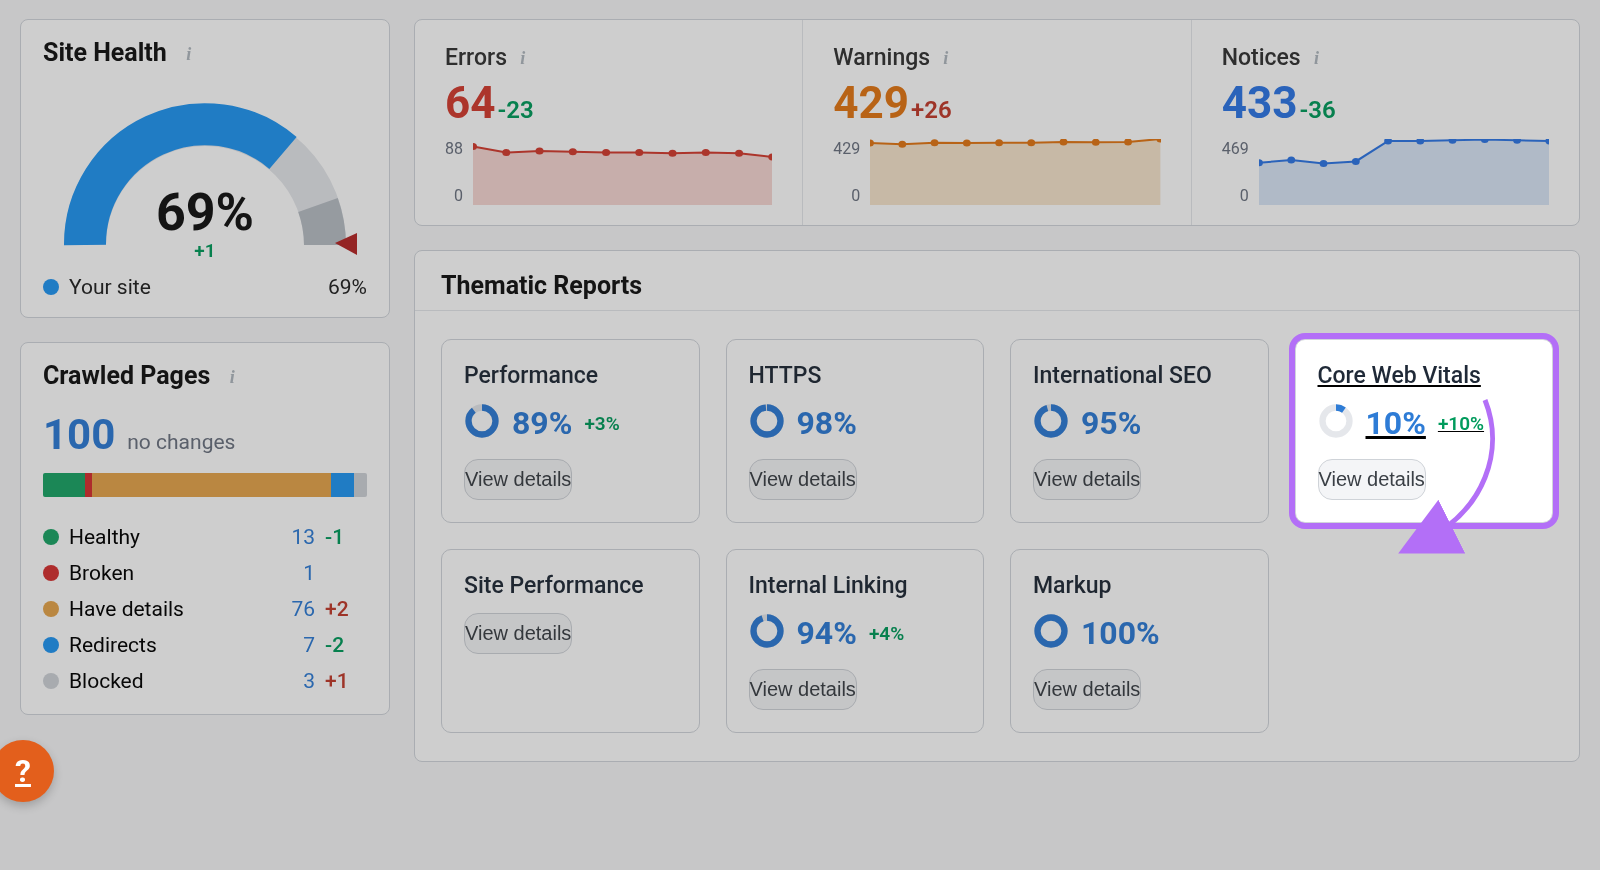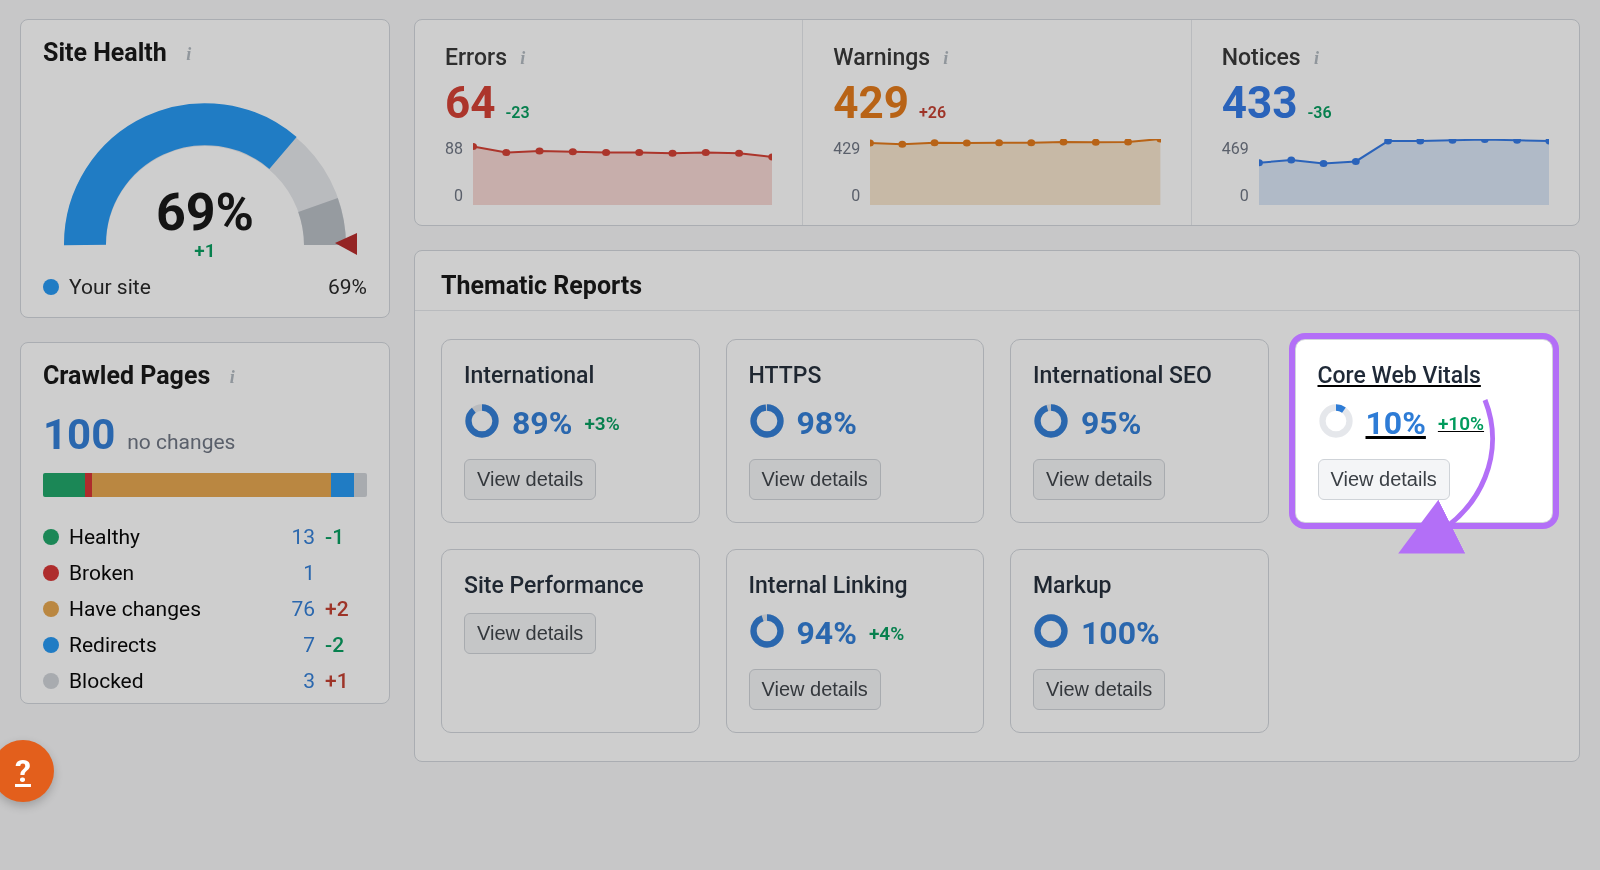--- a/index.html
+++ b/index.html
@@ -68,45 +68,45 @@
 .cp-row .v1 { width:50px; text-align:right; color:#2e7cd6; }
 .cp-row .v2 { width:52px; text-align:left; padding-left:10px; font-weight:500; }
 .delta-pos { color:#c23a2b; }
 .delta-neg { color:#009b5c; }
 
 
 .issues-row { display:flex; }
 .issue-card { flex:1; padding: 24px 30px 20px; border-right:1px solid #e5e7eb; }
 .issue-card:last-child { border-right:none; }
 .issue-title { font-size:23px; color:#333; font-weight:500; margin-bottom:6px; }
-.issue-valrow { display:flex; align-items:baseline; gap:10px; margin-bottom:10px; }
+.issue-valrow { display:flex; align-items:baseline; gap:2px; margin-bottom:10px; }
 .issue-val { font-size:44px; font-weight:700; }
 .c-errors { color:#d43b2f; }
 .c-warnings { color:#e37714; }
 .c-notices { color:#2e76e6; }
-.issue-delta { font-size:16px; font-weight:600; }
+.issue-delta { font-size:24px; font-weight:600; }
 .spark { display:flex; align-items:flex-end; gap:10px; }
 .spark-labels { display:flex; flex-direction:column; justify-content:space-between; height:66px; font-size:16px; color:#6b7280; text-align:right; }
 .spark-chart { flex:1; height:66px; }
 
 
 .thematic-head { padding: 20px 26px 10px; border-bottom:1px solid #e5e7eb; }
 .thematic-grid { padding: 28px 26px 28px; display:grid; grid-template-columns: repeat(4, 1fr); gap: 26px; }
 .report-card { border:1px solid #d1d5db; border-radius:10px; padding:22px 22px 22px; background:#fff; }
 .report-title { font-size:23px; color:#1f2937; margin-bottom:14px; font-weight:500; }
 .report-valrow { display:flex; align-items:center; gap:12px; margin-bottom:16px; }
 .donut { width:36px; height:36px; }
 .report-pct { font-size:32px; font-weight:700; color:#2e7cd6; }
 .report-delta { font-size:19px; color:#009b5c; font-weight:600; }
 .details-btn {
   display:inline-block;
   background:#f4f5f7;
   border:1px solid #cfd3d8;
-  border-radius:6px;
-  padding:8px 12px;
+  border-radius:14px;
+  padding:8px 0;
   font-size:20px;
   color:#3a3f45;
   cursor:pointer;
 }
 
 
 .highlight-card {
   outline: 6px solid #b36ff7;
   border-radius:10px;
   background:#fff;
@@ -164,21 +164,21 @@
       </div>
       <div class="legend-row">
         <div class="legend-left">
           <span class="dot dot-blue"></span>
           <span>Your site</span>
         </div>
         <span>69%</span>
       </div>
     </div>
 
-    <div class="card card-pad" style="padding-bottom:4px;">
+    <div class="card card-pad" style="padding-bottom:15px;">
       <div>
         <h2 class="card-title">Crawled Pages</h2>
         <span class="info-icon">i</span>
       </div>
       <div style="margin-top:20px;">
         <span class="big-num">100</span>
         <span class="muted">no changes</span>
       </div>
       <div class="stack-bar" id="stackbar">
           <div class="seg" style="background: rgb(26, 165, 102); width: 13%;"></div>
@@ -200,21 +200,21 @@
             <div class="lbl">
               <span class="dot" style="background:#d63030"></span>
               <span>Broken</span>
             </div>
             <div class="v1">1</div>
             <div class="v2 "></div>
           </div>
           <div class="cp-row">
             <div class="lbl">
               <span class="dot" style="background:#e6a54b"></span>
-              <span>Have changes</span>
+              <span>Have details</span>
             </div>
             <div class="v1">76</div>
             <div class="v2 delta-pos">+2</div>
           </div>
           <div class="cp-row">
             <div class="lbl">
               <span class="dot" style="background:#2196f3"></span>
               <span>Redirects</span>
             </div>
             <div class="v1">7</div>
@@ -318,21 +318,21 @@
             </div>
           </div>
         </div>
     </div>
 
     <div class="card">
       <div class="thematic-head">
         <h2 class="card-title">Thematic Reports</h2>
       </div>
       <div class="thematic-grid" id="thematic-grid">
-          <div class="report-card"><div class="report-title">International</div><div class="report-valrow">
+          <div class="report-card"><div class="report-title">Performance</div><div class="report-valrow">
               <span><svg class="donut" viewBox="0 0 40 40">
                   <circle cx="20" cy="20" r="15" fill="none" stroke="#e5e7eb" stroke-width="7"></circle>
                   <circle cx="20" cy="20" r="15" fill="none" stroke="#2e7cd6" stroke-width="7" stroke-dasharray="83.9 10.4" transform="rotate(-90 20 20)" stroke-linecap="butt"></circle>
                 </svg></span>
               <span class="report-pct">89%</span>
               <span class="report-delta">+3%</span>
             </div><button class="details-btn">View details</button></div>
           <div class="report-card"><div class="report-title">HTTPS</div><div class="report-valrow">
               <span><svg class="donut" viewBox="0 0 40 40">
                   <circle cx="20" cy="20" r="15" fill="none" stroke="#e5e7eb" stroke-width="7"></circle>

